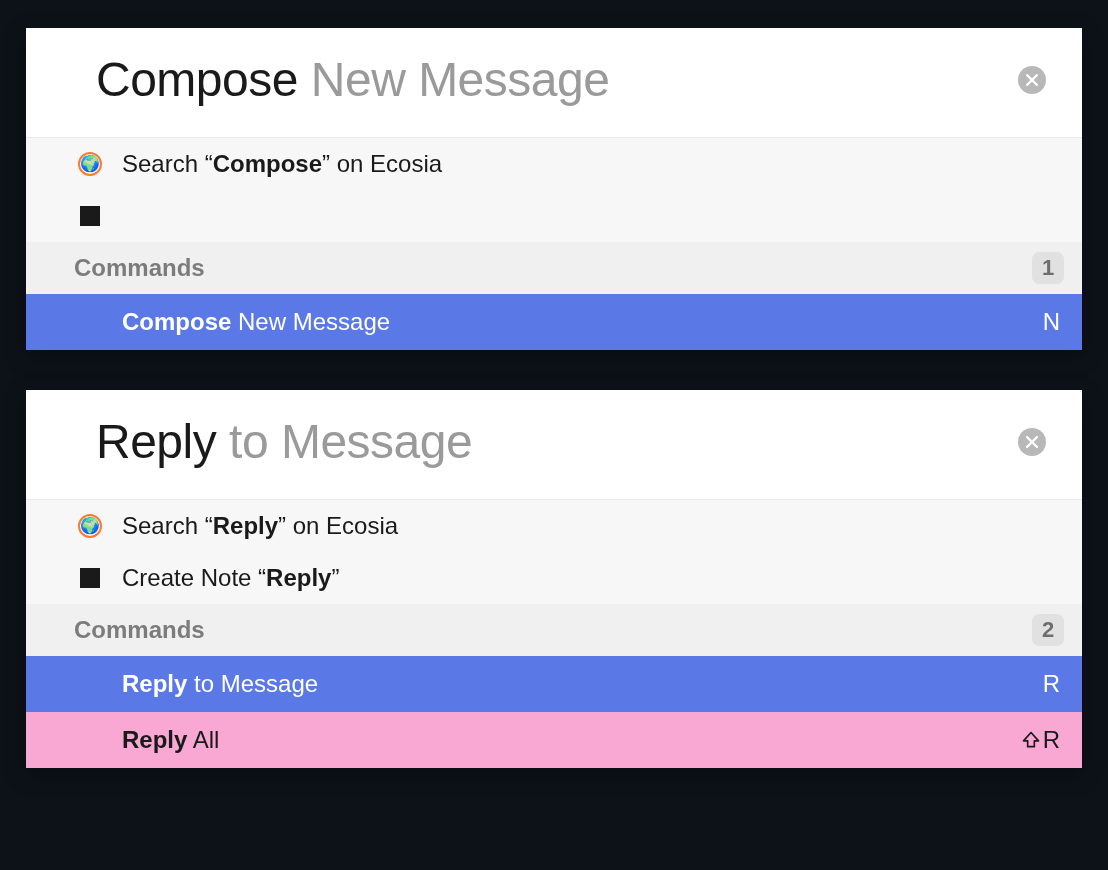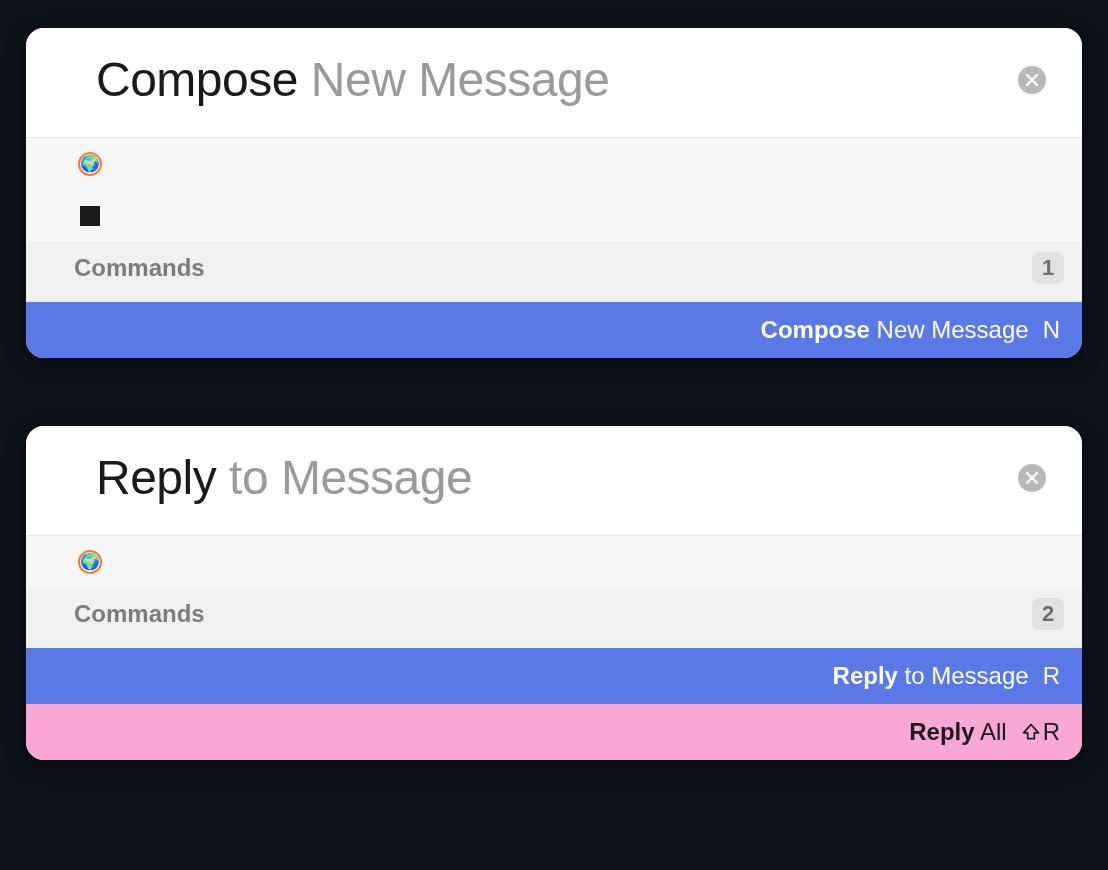--- a/index.html
+++ b/index.html
@@ -5,25 +5,24 @@
   * { box-sizing: border-box; margin: 0; padding: 0; }
   body {
     background: #0d1219;
     font-family: -apple-system, BlinkMacSystemFont, "Segoe UI", Helvetica, Arial, sans-serif;
     width: 1108px;
     height: 870px;
     padding: 28px 26px;
   }
   .panel {
     background: #f7f7f7;
-    border-radius: 18px;
+    border-radius: 0;
     overflow: hidden;
     box-shadow: 0 6px 20px rgba(0,0,0,.35);
-    margin-bottom: 68px;
-    text-align: right;
+    margin-bottom: 40px;
   }
   .panel-header {
     background: #ffffff;
     padding: 26px 36px 30px 70px;
     display: flex;
     align-items: center;
     justify-content: space-between;
     border-bottom: 1px solid #e9e9e9;
   }
   .panel-title {
@@ -58,21 +57,21 @@
     width: 28px; height: 28px;
     display: flex; align-items: center; justify-content: center;
     flex-shrink: 0;
   }
   .row .text { flex: 1; }
   .row .bold { font-weight: 700; }
   .section-header {
     display: flex;
     align-items: center;
     justify-content: space-between;
-    padding: 10px 18px 18px 48px;
+    padding: 10px 18px 10px 48px;
     font-size: 24px;
     font-weight: 600;
     color: #7c7c7c;
     background: #f0f0f0;
   }
   .count-badge {
     background: #e1e1e1;
     color: #6e6e6e;
     border-radius: 7px;
     min-width: 32px;
@@ -131,20 +130,21 @@
       <svg viewBox="0 0 12 12">
           <path d="M1 1 L11 11 M11 1 L1 11" stroke="#ffffff" stroke-width="2.4" stroke-linecap="round"></path>
         </svg>
     </div>
   </div>
   <div class="rows">
     <div class="row">
       <span class="icon-slot">
           <span class="globe-icon">🌍</span>
         </span>
+      <span class="text"><span>Search “</span><span class="bold">Compose</span><span>” on Ecosia</span></span>
     </div>
     <div class="row">
       <span class="icon-slot">
           <span class="note-icon"></span>
         </span>
     </div>
   </div>
   <div class="section-header">
     <span>Commands</span>
     <span class="count-badge">1</span>
@@ -166,20 +166,27 @@
       <svg viewBox="0 0 12 12">
           <path d="M1 1 L11 11 M11 1 L1 11" stroke="#ffffff" stroke-width="2.4" stroke-linecap="round"></path>
         </svg>
     </div>
   </div>
   <div class="rows">
     <div class="row">
       <span class="icon-slot">
           <span class="globe-icon">🌍</span>
         </span>
+      <span class="text"><span>Search “</span><span class="bold">Reply</span><span>” on Ecosia</span></span>
+    </div>
+    <div class="row">
+      <span class="icon-slot">
+          <span class="note-icon"></span>
+        </span>
+      <span class="text"><span>Create Note “</span><span class="bold">Reply</span><span>”</span></span>
     </div>
   </div>
   <div class="section-header">
     <span>Commands</span>
     <span class="count-badge">2</span>
   </div>
   <div class="cmd-row selected">
     <span class="label"><span class="bold">Reply</span><span> to Message</span></span>
     <span class="shortcut">
         <span>R</span>

